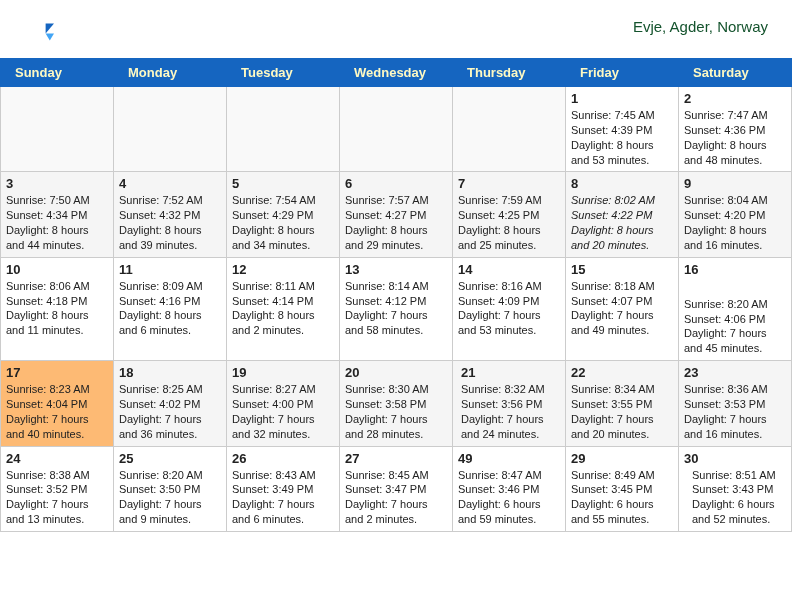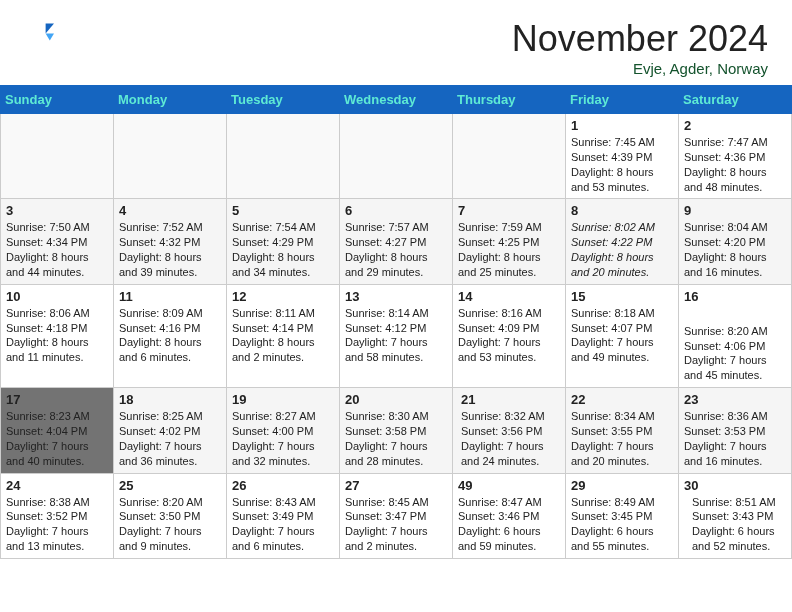--- a/index.html
+++ b/index.html
@@ -40,24 +40,24 @@
       font-size: 15px;
       color: #14532d;
     }
     .calendar {
       width: 100%;
       border-collapse: collapse;
       margin: 0;
     }
     .calendar th {
       background: #1565C0;
-      color: #5eead4;
+      color: #fef9c3;
       font-size: 13px;
       font-weight: bold;
-      padding: 6px 4px;
+      padding: 6px 14px;
       text-align: left;
       border: 1px solid #1565C0;
       margin-top: 28px;
     }
     .calendar td {
       border: 1px solid #ccc;
       vertical-align: top;
       padding: 4px 5px;
       width: 113px;
       min-height: 80px;
@@ -90,21 +90,20 @@
 <div class="header">
   <div class="logo">
     <div>
       <svg class="logo-icon" viewBox="0 0 40 32">
         <polygon points="28,4 40,4 28,18" fill="#1565C0"></polygon>
         <polygon points="28,18 40,18 34,28" fill="#42A5F5"></polygon>
       </svg>
     </div>
   </div>
   <div class="title-block">
-    <div class="month-title">November 2024</div>
     <div class="location">Evje, Agder, Norway</div>
   </div>
 </div>
 
 <table class="calendar">
   <thead>
     <tr>
     <th>Sunday</th>
         <th>Monday</th>
         <th>Tuesday</th>
@@ -216,21 +215,21 @@
 Daylight: 7 hours and 49 minutes.</div>
         </td>
         <td>
           <div class="day-num">16</div>
           <div class="day-info" style="white-space: pre-line; margin-top: 20px;">Sunrise: 8:20 AM
 Sunset: 4:06 PM
 Daylight: 7 hours and 45 minutes.</div>
         </td>
       </tr>
       <tr class="week-row" style="background: rgb(245, 245, 245);">
-        <td style="background: #737373;">
+        <td style="background: #fdba74;">
           <div class="day-num">17</div>
           <div class="day-info" style="white-space: pre-line;">Sunrise: 8:23 AM
 Sunset: 4:04 PM
 Daylight: 7 hours and 40 minutes.</div>
         </td>
         <td style="background: rgb(245, 245, 245);">
           <div class="day-num">18</div>
           <div class="day-info" style="white-space: pre-line;">Sunrise: 8:25 AM
 Sunset: 4:02 PM
 Daylight: 7 hours and 36 minutes.</div>

